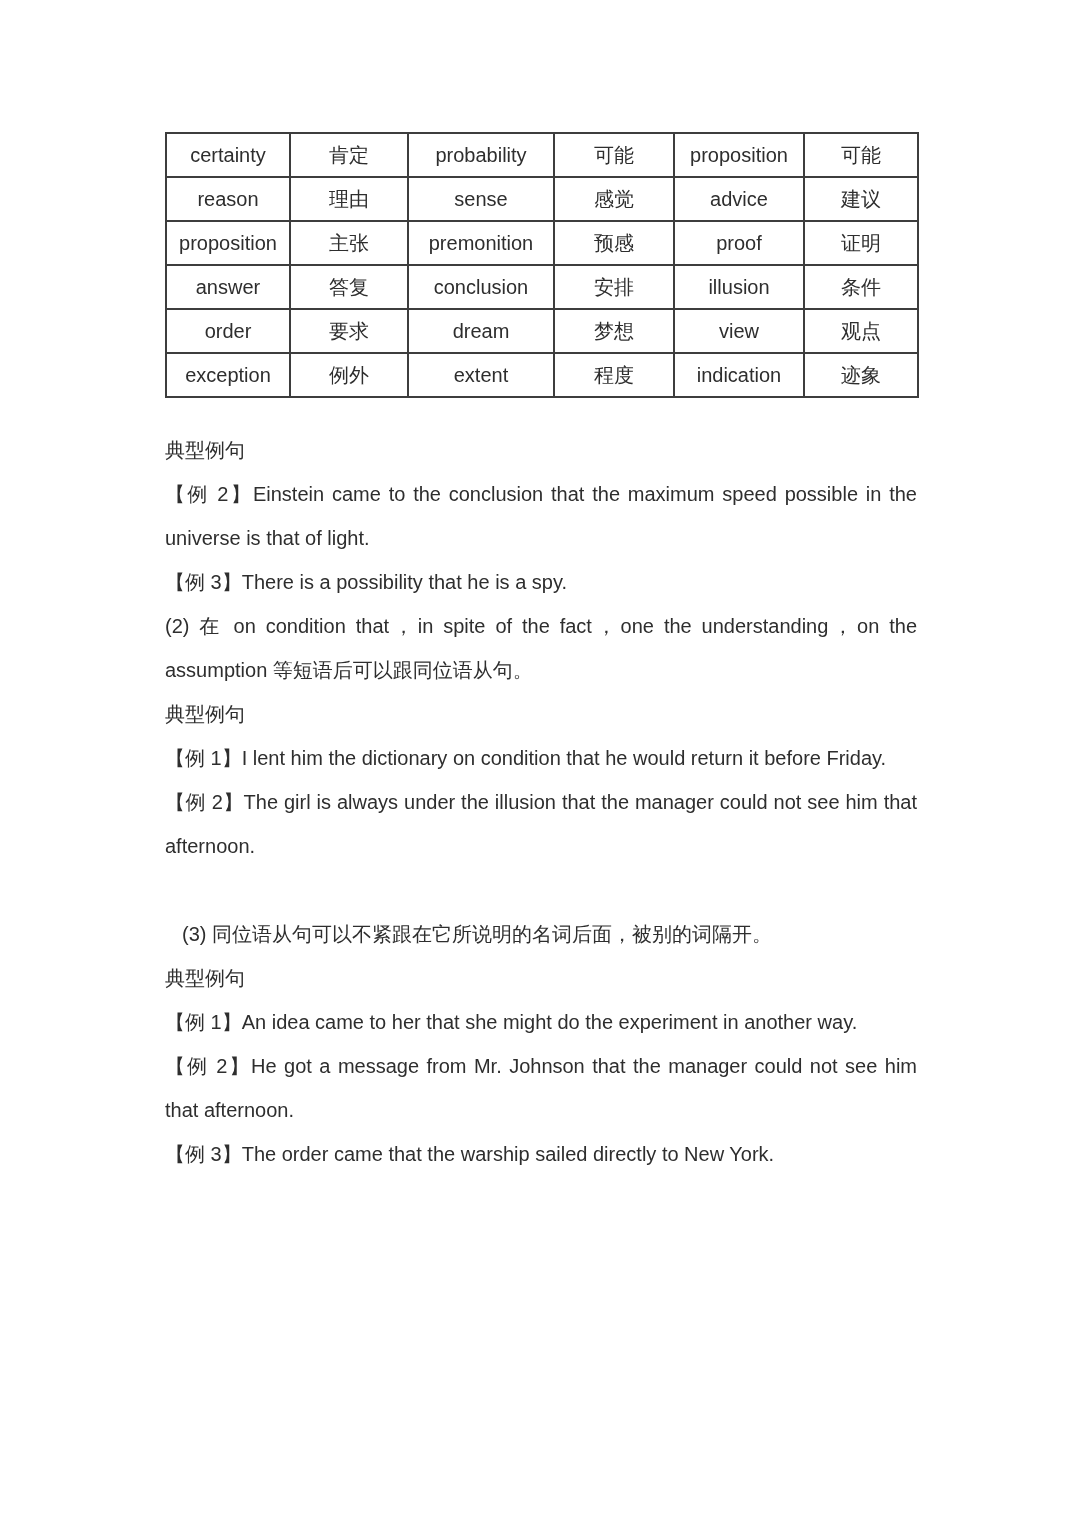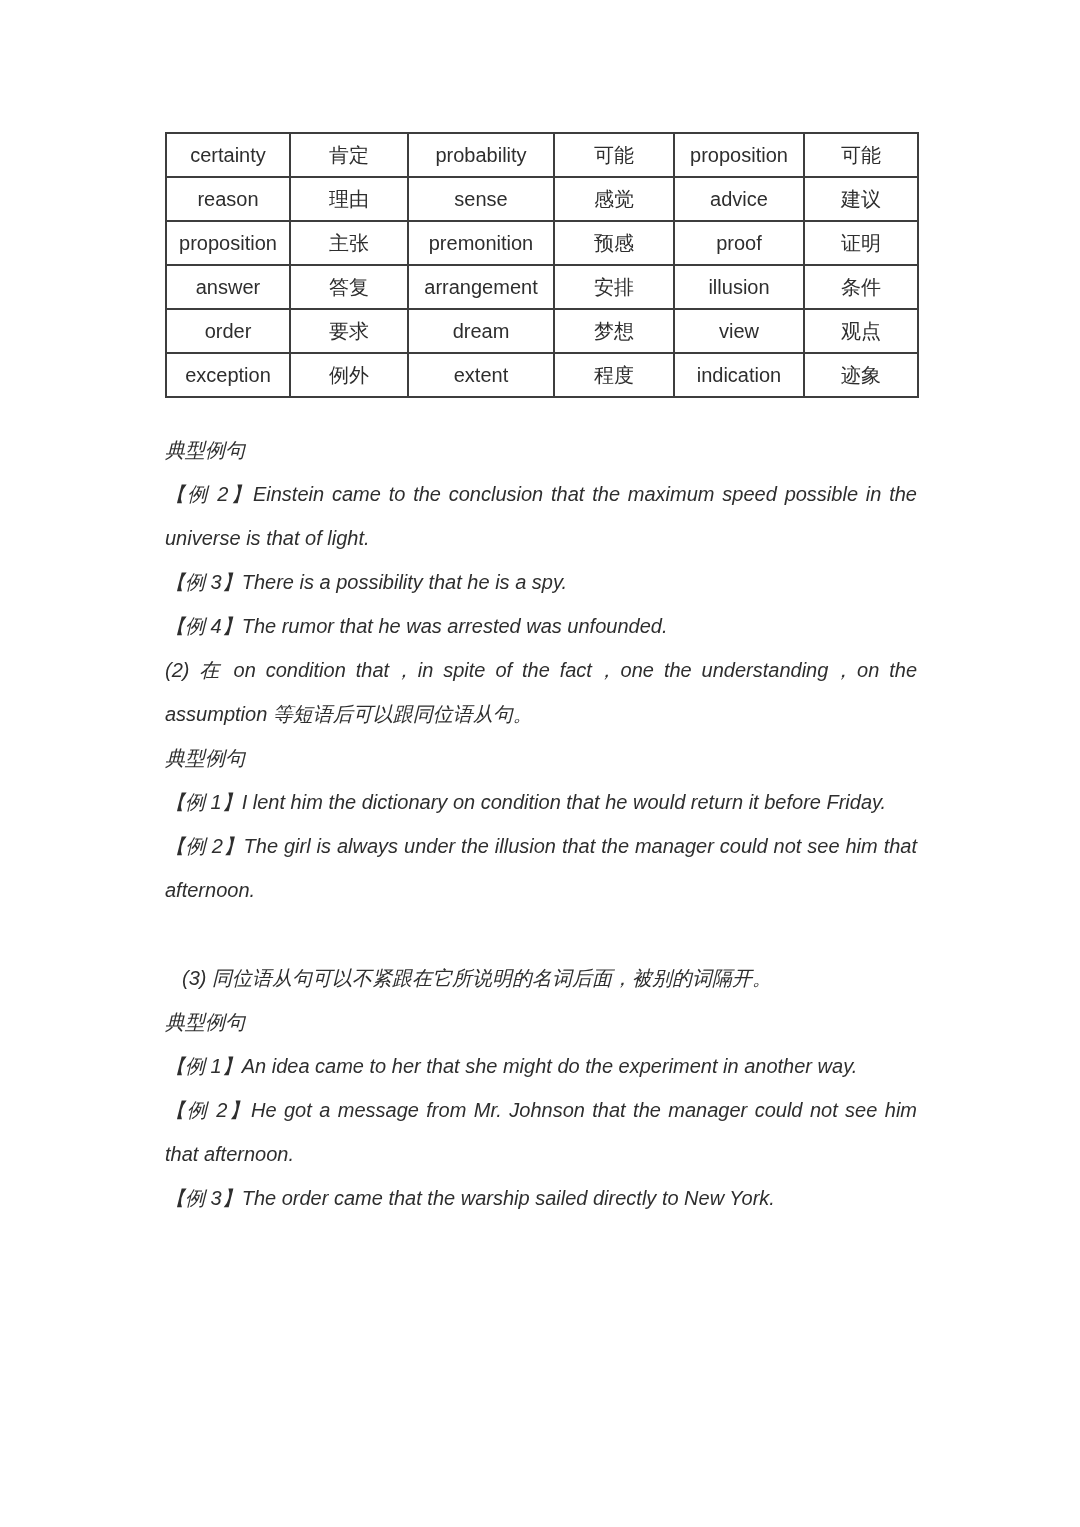--- a/index.html
+++ b/index.html
@@ -32,21 +32,20 @@
     vertical-align: middle;
     height: 42px;
     font-size: 20px;
     padding: 0 2px;
     white-space: nowrap;
     overflow: hidden;
   }
   .body-text {
     margin-top: 30px;
     width: 752px;
-    font-style: italic;
   }
   .body-text p {
     margin: 0;
     font-size: 20px;
     line-height: 44px;
     text-align: justify;
     color: #2e2e2e;
   }
   .body-text p.gap-above {
     margin-top: 44px;
@@ -88,21 +87,21 @@
         <td>proposition</td>
         <td>主张</td>
         <td>premonition</td>
         <td>预感</td>
         <td>proof</td>
         <td>证明</td>
       </tr>
       <tr>
         <td>answer</td>
         <td>答复</td>
-        <td>arrangement</td>
+        <td>conclusion</td>
         <td>安排</td>
         <td>illusion</td>
         <td>条件</td>
       </tr>
       <tr>
         <td>order</td>
         <td>要求</td>
         <td>dream</td>
         <td>梦想</td>
         <td>view</td>
@@ -116,21 +115,20 @@
         <td>indication</td>
         <td>迹象</td>
       </tr>
     </tbody>
   </table>
 
   <div class="body-text">
     <p>典型例句</p>
     <p>【例 2】Einstein came to the conclusion that the maximum speed possible in the universe is that of light.</p>
     <p>【例 3】There is a possibility that he is a spy.</p>
-    <p>【例 4】The rumor that he was arrested was unfounded.</p>
     <p>(2) 在 on condition that，in spite of the fact，one the understanding，on the assumption 等短语后可以跟同位语从句。</p>
     <p>典型例句</p>
     <p>【例 1】I lent him the dictionary on condition that he would return it before Friday.</p>
     <p>【例 2】The girl is always under the illusion that the manager could not see him that afternoon.</p>
     <p class="gap-above">(3) 同位语从句可以不紧跟在它所说明的名词后面，被别的词隔开。</p>
     <p>典型例句</p>
     <p>【例 1】An idea came to her that she might do the experiment in another way.</p>
     <p>【例 2】He got a message from Mr. Johnson that the manager could not see him that afternoon.</p>
     <p>【例 3】The order came that the warship sailed directly to New York.</p>
   </div>

